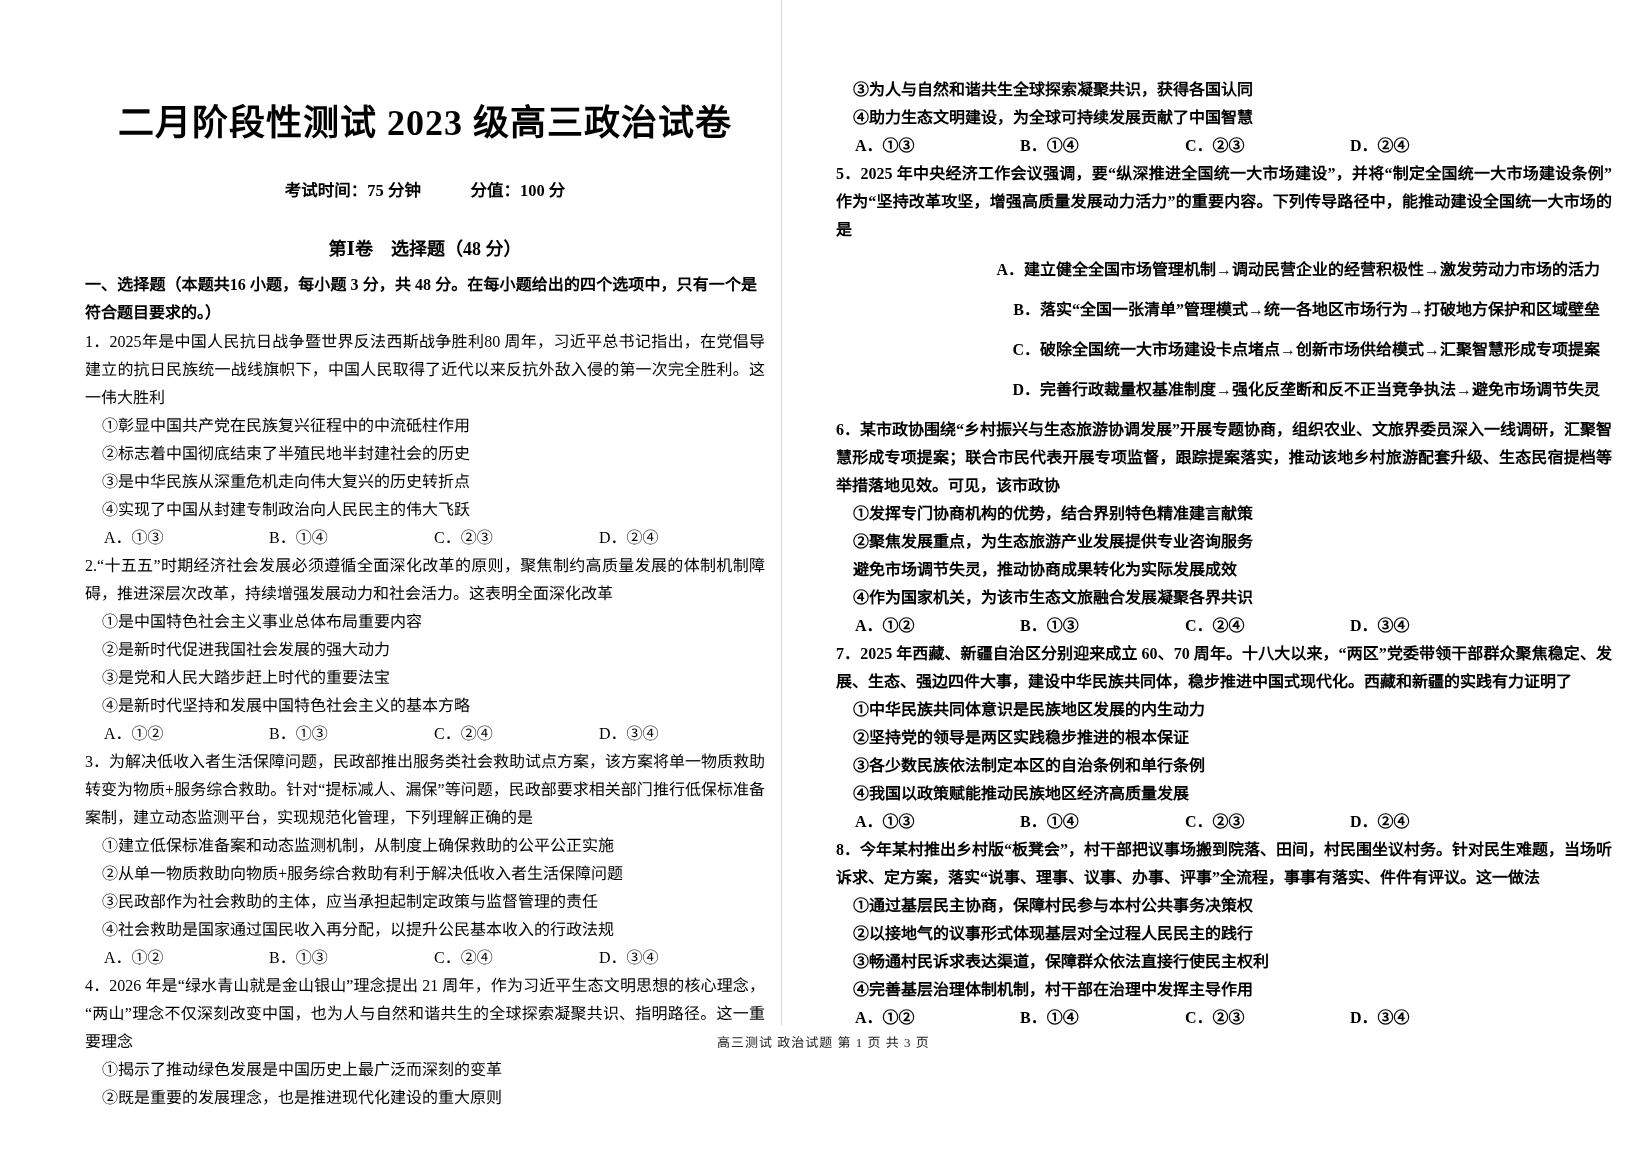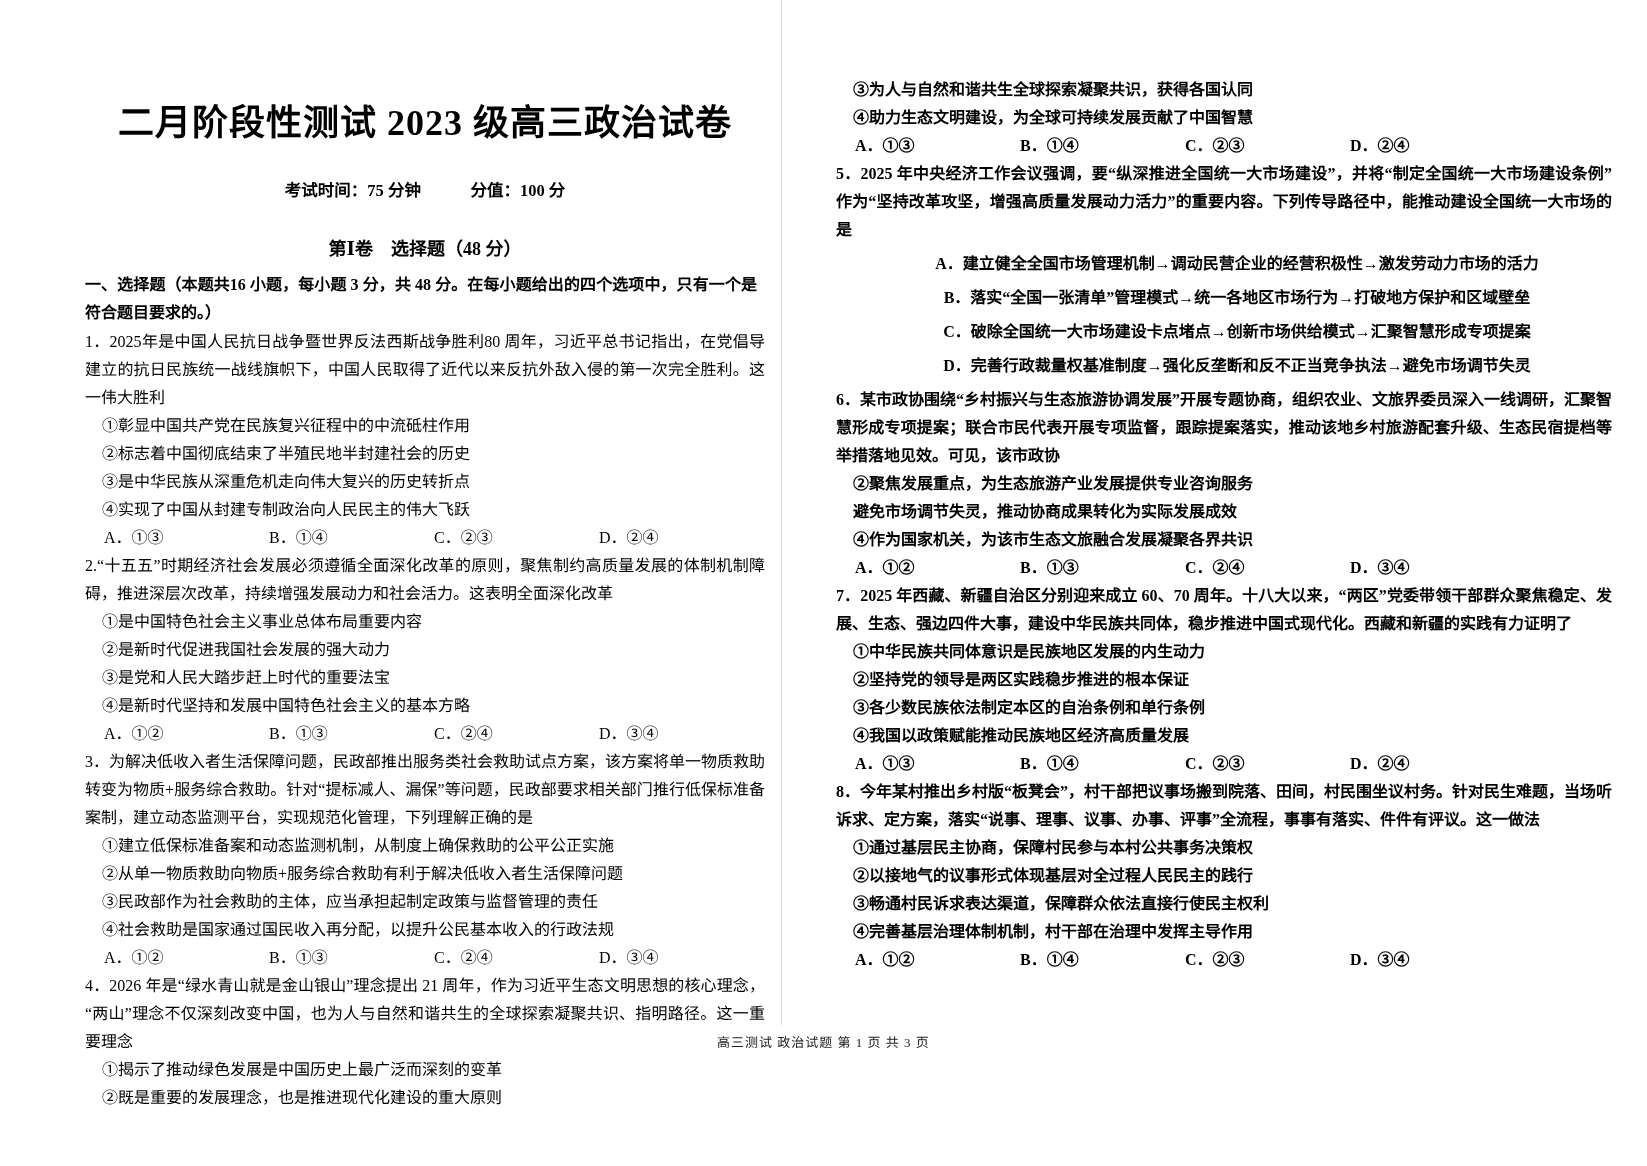--- a/index.html
+++ b/index.html
@@ -27,21 +27,21 @@
     font-weight:bold;text-align:center;margin:0 0 28px 0;font-size:16.5px;
   }
   .section-title{
     font-weight:bold;text-align:center;font-size:18px;margin:0 0 6px 0;
   }
   .intro{
     font-weight:bold;margin:0 8px 1px 0;
   }
   .stem{margin:0;}
   .item{margin:0;padding-left:17px;text-align:left;}
-  .option{margin:6px;padding-left:26px;text-align:center;}
+  .option{margin:12px;padding-left:26px;text-align:right;}
   .choices{
     display:flex;margin:0;padding-left:19px;text-align:left;
   }
   .choice{flex:0 0 165px;}
   .choice:last-child{flex:1 1 auto;}
   .footer{
     position:absolute;left:0;top:1032px;width:100%;
     text-align:center;font-size:13px;color:#222;
     letter-spacing:1px;
   }
@@ -106,20 +106,21 @@
           <span class="choice">B．①④</span>
           <span class="choice">C．②③</span>
           <span class="choice">D．②④</span>
         </div>
         <div class="stem">5．2025 年中央经济工作会议强调，要“纵深推进全国统一大市场建设”，并将“制定全国统一大市场建设条例”作为“坚持改革攻坚，增强高质量发展动力活力”的重要内容。下列传导路径中，能推动建设全国统一大市场的是</div>
         <div class="option">A．建立健全全国市场管理机制→调动民营企业的经营积极性→激发劳动力市场的活力</div>
         <div class="option">B．落实“全国一张清单”管理模式→统一各地区市场行为→打破地方保护和区域壁垒</div>
         <div class="option">C．破除全国统一大市场建设卡点堵点→创新市场供给模式→汇聚智慧形成专项提案</div>
         <div class="option">D．完善行政裁量权基准制度→强化反垄断和反不正当竞争执法→避免市场调节失灵</div>
         <div class="stem">6．某市政协围绕“乡村振兴与生态旅游协调发展”开展专题协商，组织农业、文旅界委员深入一线调研，汇聚智慧形成专项提案；联合市民代表开展专项监督，跟踪提案落实，推动该地乡村旅游配套升级、生态民宿提档等举措落地见效。可见，该市政协</div>
+        <div class="item">①发挥专门协商机构的优势，结合界别特色精准建言献策</div>
         <div class="item">②聚焦发展重点，为生态旅游产业发展提供专业咨询服务</div>
         <div class="item">避免市场调节失灵，推动协商成果转化为实际发展成效</div>
         <div class="item">④作为国家机关，为该市生态文旅融合发展凝聚各界共识</div>
         <div class="choices">
           <span class="choice">A．①②</span>
           <span class="choice">B．①③</span>
           <span class="choice">C．②④</span>
           <span class="choice">D．③④</span>
         </div>
         <div class="stem">7．2025 年西藏、新疆自治区分别迎来成立 60、70 周年。十八大以来，“两区”党委带领干部群众聚焦稳定、发展、生态、强边四件大事，建设中华民族共同体，稳步推进中国式现代化。西藏和新疆的实践有力证明了</div>

